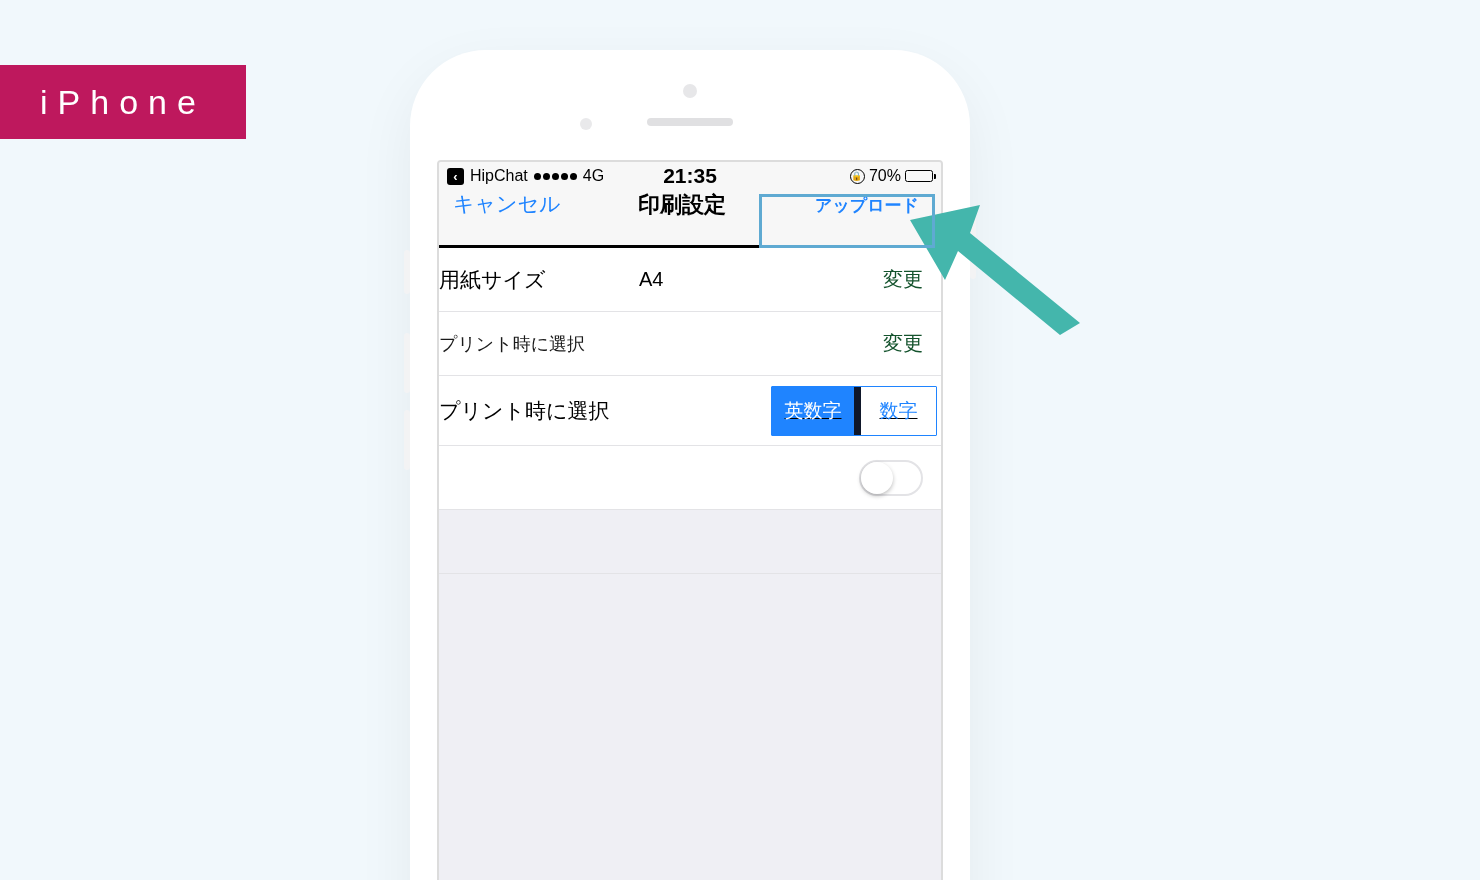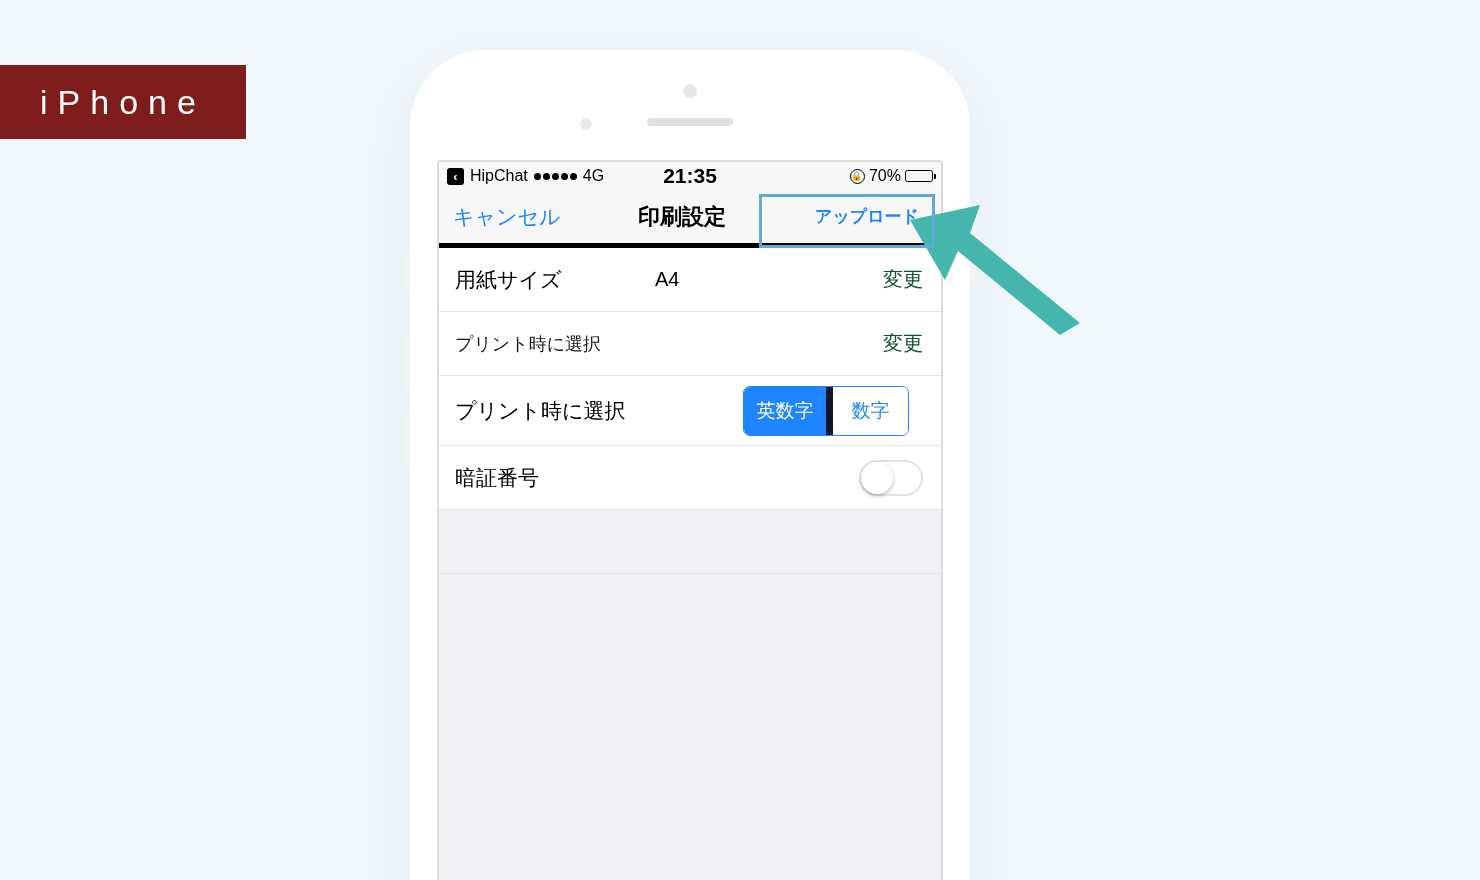--- a/index.html
+++ b/index.html
@@ -12,21 +12,21 @@
       overflow: hidden;
     }
 
     
     .tag {
       position: absolute;
       top: 65px;
       left: 0;
       width: 246px;
       height: 74px;
-      background: #7f1d1d;
+      background: #be185d;
       color: #fff;
       font-size: 34px;
       letter-spacing: 10px;
       display: flex;
       align-items: center;
       justify-content: center;
     }
 
     
     .phone {
@@ -117,24 +117,24 @@
     }
     .battery::after {
       content:''; position:absolute; right:-4px; top:3px; width:2.5px; height:5px; background:#000; border-radius:0 1px 1px 0;
     }
     .battery-fill { height:100%; width:70%; background:#000; border-radius:1px 0 0 1px; }
 
     
     .navbar {
       height: 58px;
       background: #f7f7f7;
-      border-bottom: 5px solid #000000;
+      border-bottom: 3px solid #000000;
       position: relative;
       display: flex;
-      align-items: center;
+      align-items: flex-start;
       justify-content: space-between;
       padding: 0 14px;
     }
     .nav-left  { color: #1f84ff; font-size: 21px; }
     .nav-title { color:#000; font-size: 22px; font-weight:700; position:absolute; left:0; right:16px; text-align:center; }
     .nav-right { color: #1f84ff; font-size: 17px; font-weight:600; position:relative; z-index:2; padding: 4px 8px;}
 
     .highlight-box {
       position: absolute;
       top: 32px;
@@ -143,32 +143,31 @@
       height: 54px;
       border: 3px solid #5faad2;
       z-index: 5;
     }
 
     
     .rows { background:#fff; margin-top:0; }
     .row {
       display:flex; align-items:center;
       height: 64px;
-      padding-left: 16px;
       border-bottom: 1px solid #e3e3e6;
       background:#fff;
     }
     .row .label { width: 200px; font-size: 21px; color:#000; }
     .row .value { flex:1; font-size: 20px; color:#000; }
     .row .value.small { font-size: 18px; color: #1a1a1a; }
     .row .change { color:#14532d; font-size:20px; margin-right:18px; }
 
     .row.seg { height: 70px; }
     .segmented {
-      display:flex; border:1px solid #1f84ff; border-radius: 7px; overflow:hidden; margin-right: 32px; margin-left:auto;
+      display:flex; border:1px solid #1f84ff; border-radius: 1px; overflow:hidden; margin-right: 4px; margin-left:auto;text-decoration:underline;
     }
     .segmented .seg {
       width: 82px; height: 48px; display:flex; align-items:center; justify-content:center; font-size:19px;
       background:#fff; color:#1f84ff;
     }
     .segmented .seg.active { background:#1f84ff; color:#fff; }
     .segmented .seg + .seg { border-left:7px solid #0f172a; }
 
     .switch {
       width: 64px; height: 36px; border-radius: 18px; border:2px solid #e3e3e6; background:#fff;
@@ -253,21 +252,20 @@
 
       <div class="row seg">
         <span class="label">プリント時に選択</span>
         <div class="segmented">
           <div class="seg active">英数字</div>
           <div class="seg">数字</div>
         </div>
       </div>
 
       <div class="row">
-        <span class="label">暗証番号</span>
         <div class="switch">
             <div class="knob"></div>
           </div>
       </div>
 
       <div class="rows-gap"></div>
     </div>
 
   </div>
 </div>

